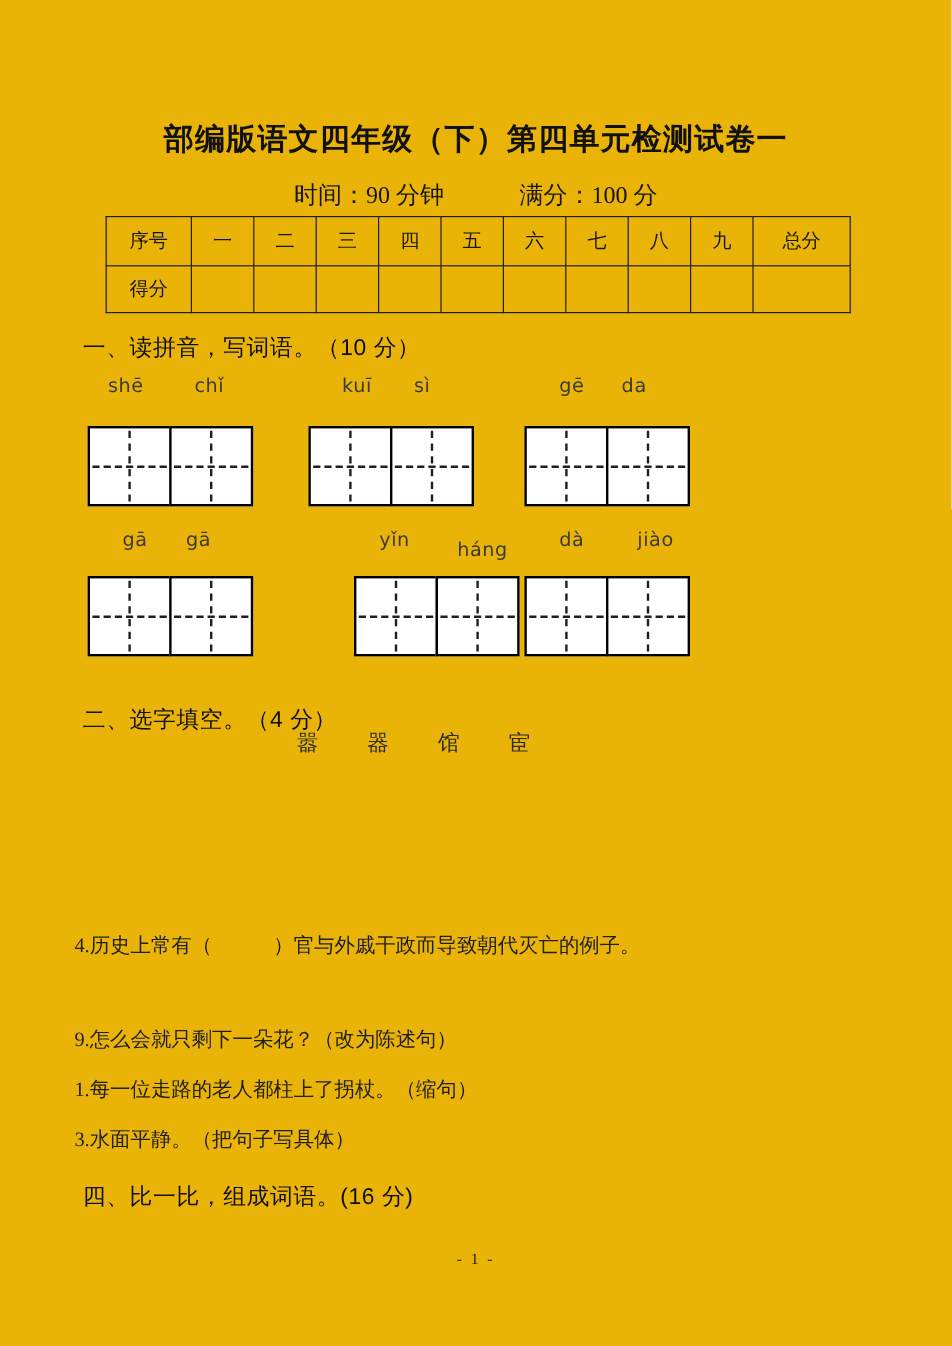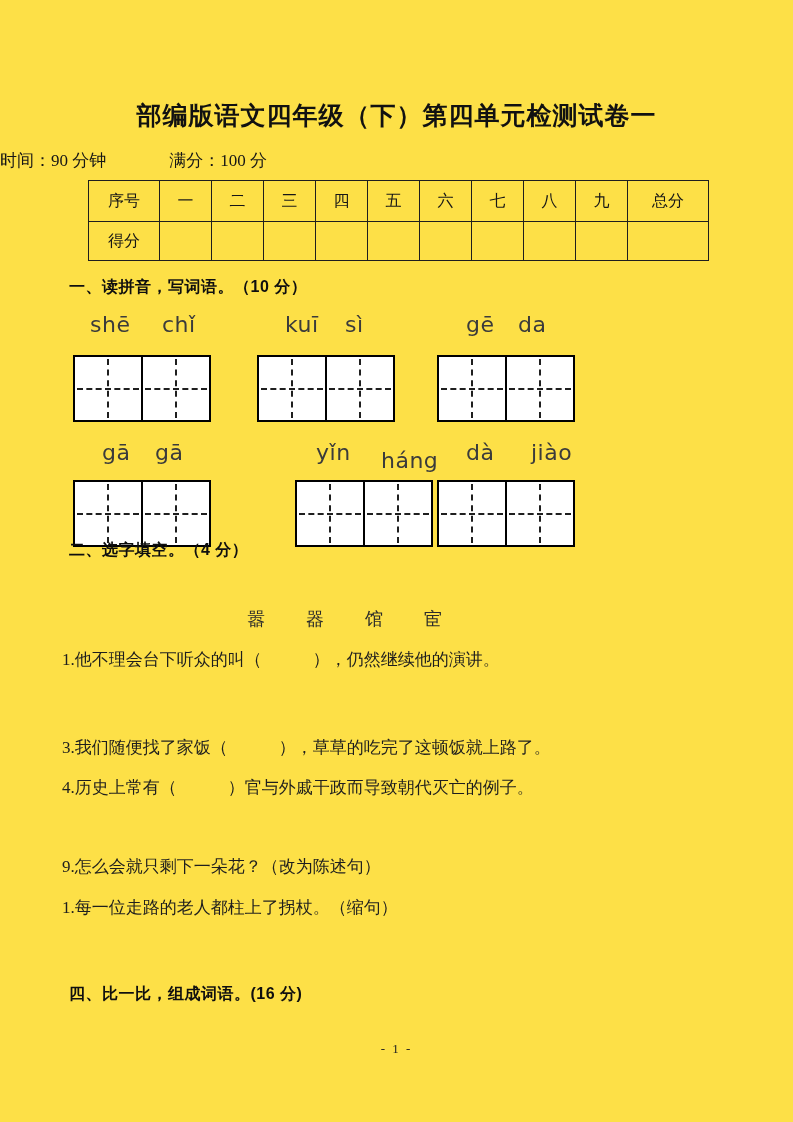--- a/index.html
+++ b/index.html
@@ -1,48 +1,48 @@
 <!DOCTYPE html>
 <html><head>
 <meta charset="utf-8">
 <style>
   html,body { margin:0; padding:0; background:#e8e8e8; }
   .page {
     position:relative; width:793px; height:1122px; margin:0 auto;
-    background:#fde047; overflow:hidden;
+    background:#eab308; overflow:hidden;
     font-family:"Liberation Serif","DejaVu Serif",serif; color:#1c1c1c;
   }
   .title {
     position:absolute; top:99px; left:0; width:100%; text-align:center;
     font-size:25px; font-weight:bold; letter-spacing:1px;
     font-family:"Liberation Sans","DejaVu Sans",sans-serif; color:#111;
   }
   .subtitle {
     position:absolute; top:149px; left:0; width:100%;
-    display:flex; gap:63px; font-size:17px; color:#161616;
+    display:flex; justify-content:center; gap:63px; font-size:20px; color:#161616;
   }
   table.score {
     position:absolute; left:88px; top:180px;
     border-collapse:collapse; table-layout:fixed;
   }
   table.score td {
     border:1.4px solid #1e1e1e; text-align:center; vertical-align:middle;
     font-size:16px; color:#161616; padding:0;
   }
   tr.r1 td { height:40px; }
   tr.r2 td { height:38px; }
   .h2 {
-    position:absolute; left:69px; font-size:16px; font-weight:bold;
+    position:absolute; left:69px; font-size:19px; font-weight:normal;
     font-family:"Liberation Sans","DejaVu Sans",sans-serif; color:#0f0f0f;
     letter-spacing:0.5px;
     text-align:right;
   }
   .py {
     position:absolute; font-family:"DejaVu Sans",sans-serif;
-    font-size:22px; color:#3b3b3b; letter-spacing:0.5px;
+    font-size:16px; color:#3b3b3b; letter-spacing:0.5px;
   }
   .tzg { position:absolute; display:flex; }
   .tzg .cell {
     width:70px; height:67px; box-sizing:border-box;
     border:2.4px solid #000; position:relative; background:#fff;
   }
   .tzg .cell + .cell { margin-left:-2.4px; }
   .tzg .cell .hd {
     position:absolute; left:2px; right:2px; top:50%; margin-top:-1px;
     border-top:2px dashed #1f1f1f;
@@ -191,34 +191,33 @@
     <div class="cell">
         <div class="hd"></div>
         <div class="vd"></div>
       </div>
     <div class="cell">
         <div class="hd"></div>
         <div class="vd"></div>
       </div>
   </div>
 
-  <div class="h2" style="top:540px">二、选字填空。（4 分）</div>
+  <div class="h2" style="top:587px">二、选字填空。（4 分）</div>
 
   <div class="opts">
     <span>嚣</span>
     <span>器</span>
     <span>馆</span>
     <span>宦</span>
   </div>
 
-  <div class="item" style="top:649px">1.他不理会台下听众的叫（　　　），仍然继续他的演讲。</div>
-  <div class="item" style="top:737px">3.我们随便找了家饭（　　　），草草的吃完了这顿饭就上路了。</div>
   <div class="item" style="top:777px">4.历史上常有（　　　）官与外戚干政而导致朝代灭亡的例子。</div>
 
 
   <div class="item" style="top:856px">9.怎么会就只剩下一朵花？（改为陈述句）</div>
   <div class="item" style="top:897px">1.每一位走路的老人都柱上了拐杖。（缩句）</div>
+  <div class="item" style="top:939px">3.水面平静。（把句子写具体）</div>
 
   <div class="h2" style="top:984px">四、比一比，组成词语。(16 分)</div>
 
   <div class="footer">- 1 -</div>
 
 </div>
 
 </body></html>

